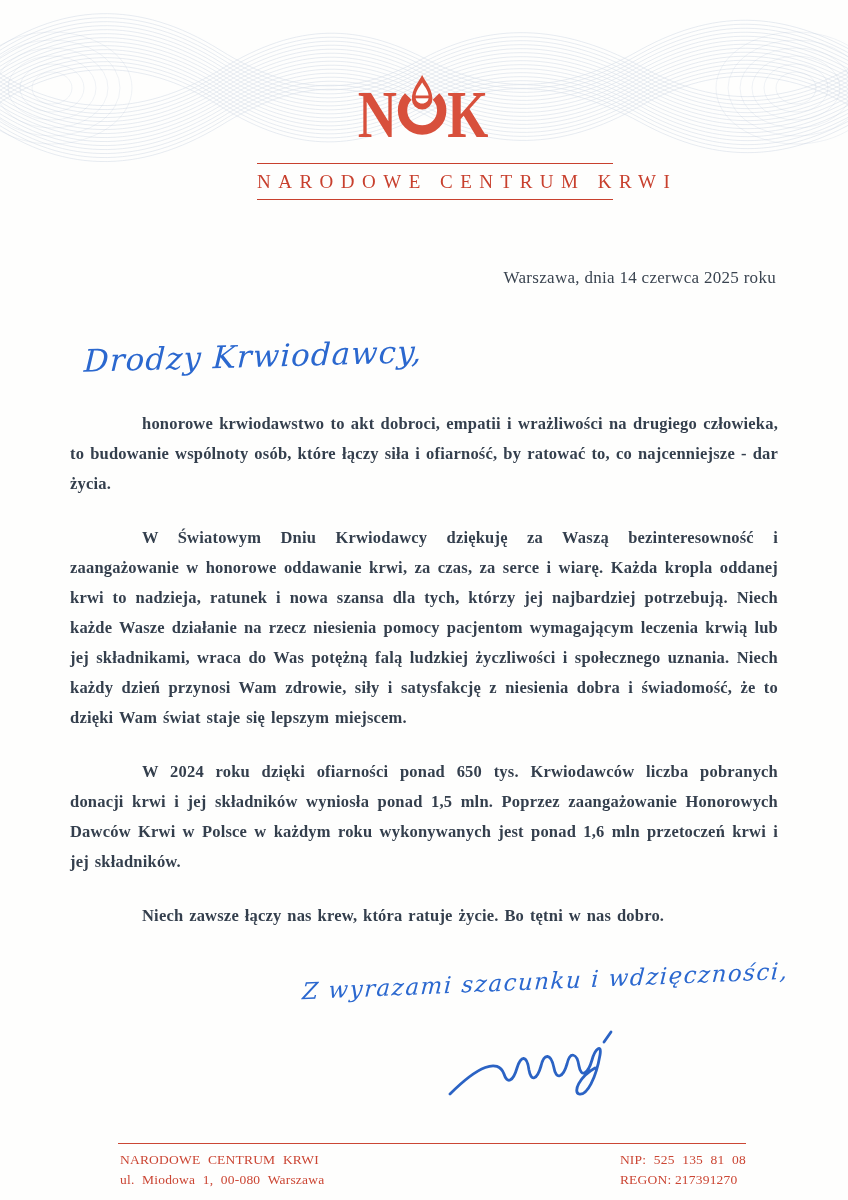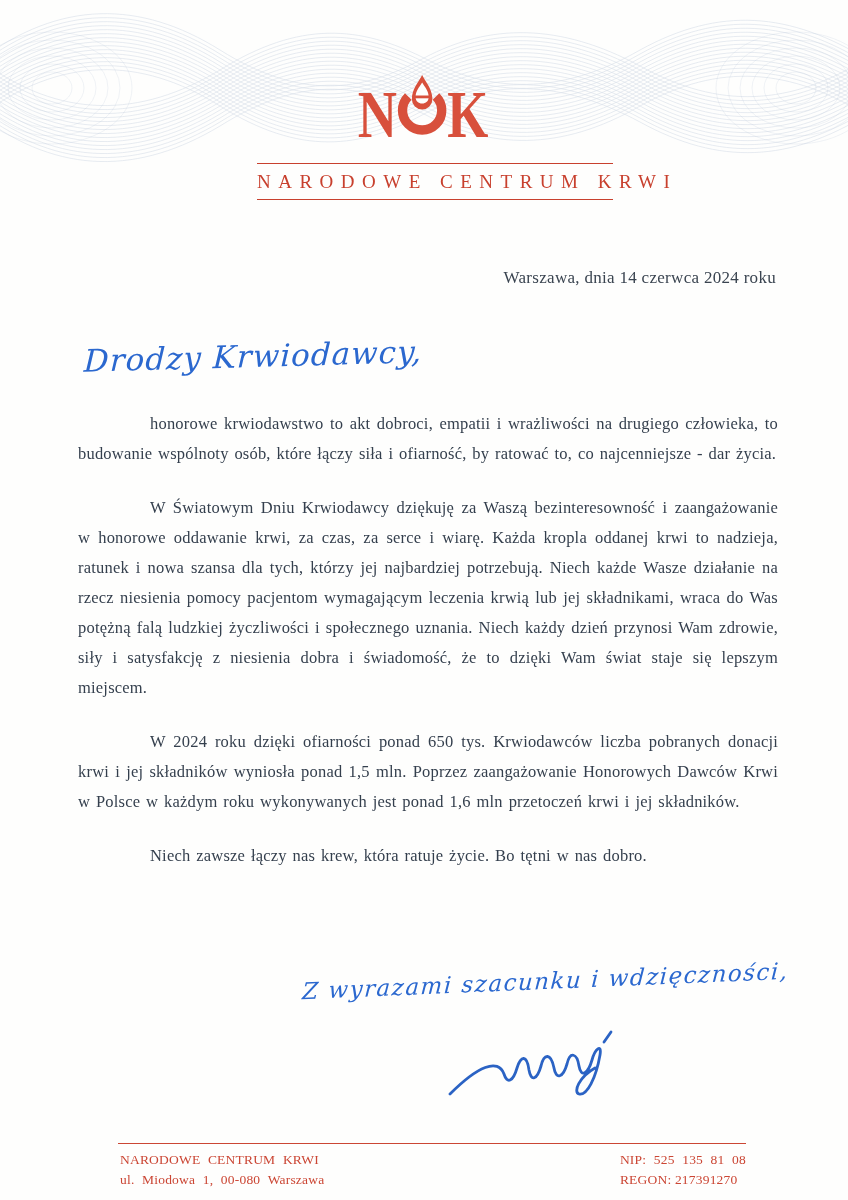--- a/index.html
+++ b/index.html
@@ -26,21 +26,21 @@
     position:absolute;top:338px;left:84px;
     font-family:"DejaVu Serif",serif;font-style:italic;
     font-size:31px;color:#2b68cf;letter-spacing:1px;
     transform:rotate(-1.6deg) skewX(-4deg);
   }
   .letter-body{
     position:absolute;top:409px;left:70px;width:708px;
     font-size:16.5px;line-height:30px;text-align:justify;
     color:#343f4d;letter-spacing:.2px;word-spacing:1.5px;
   }
-  .letter-body p{margin:0 0 24px 8px;text-indent:72px;}
+  .letter-body p{margin:0 0 24px 0;text-indent:72px;font-weight:bold;}
   .closing{
     position:absolute;top:968px;left:302px;
     font-family:"DejaVu Serif",serif;font-style:italic;
     font-size:23px;color:#2b68cf;letter-spacing:1.5px;
     transform:rotate(-2.4deg) skewX(-6deg);white-space:nowrap;
   }
   .signature{position:absolute;top:1028px;left:438px;width:215px;height:84px;}
   
   .footer-rule{position:absolute;top:1143px;left:118px;width:628px;border-top:1.6px solid #cb4634;}
   .footer{
@@ -117,21 +117,21 @@
     <rect x="64" y="27" width="18" height="3" fill="#d8503c"></rect>
     <text x="100" y="72" font-family="Liberation Serif, serif" font-weight="bold" font-size="72" fill="#d8503c" textLength="44" lengthAdjust="spacingAndGlyphs">K</text>
   </svg>
 
   <div class="org-band">
     <div class="rule"></div>
     <div class="org-name">NARODOWE CENTRUM KRWI</div>
     <div class="rule"></div>
   </div>
 
-  <div class="date-line">Warszawa, dnia 14 czerwca 2024 roku</div>
+  <div class="date-line">Warszawa, dnia 14 czerwca 2025 roku</div>
 
   <div class="greeting">Drodzy Krwiodawcy,</div>
 
   <div class="letter-body">
     <p>honorowe krwiodawstwo to akt dobroci, empatii i wrażliwości na drugiego człowieka, to budowanie wspólnoty osób, które łączy siła i ofiarność, by ratować to, co najcenniejsze - dar życia.</p>
     <p>W Światowym Dniu Krwiodawcy dziękuję za Waszą bezinteresowność i zaangażowanie w honorowe oddawanie krwi, za czas, za serce i wiarę. Każda kropla oddanej krwi to nadzieja, ratunek i nowa szansa dla tych, którzy jej najbardziej potrzebują. Niech każde Wasze działanie na rzecz niesienia pomocy pacjentom wymagającym leczenia krwią lub jej składnikami, wraca do Was potężną falą ludzkiej życzliwości i społecznego uznania. Niech każdy dzień przynosi Wam zdrowie, siły i satysfakcję z niesienia dobra i świadomość, że to dzięki Wam świat staje się lepszym miejscem.</p>
     <p>W 2024 roku dzięki ofiarności ponad 650 tys. Krwiodawców liczba pobranych donacji krwi i jej składników wyniosła ponad 1,5 mln. Poprzez zaangażowanie Honorowych Dawców Krwi w Polsce w każdym roku wykonywanych jest ponad 1,6 mln przetoczeń krwi i jej składników.</p>
     <p>Niech zawsze łączy nas krew, która ratuje życie. Bo tętni w nas dobro.</p>
   </div>
 

